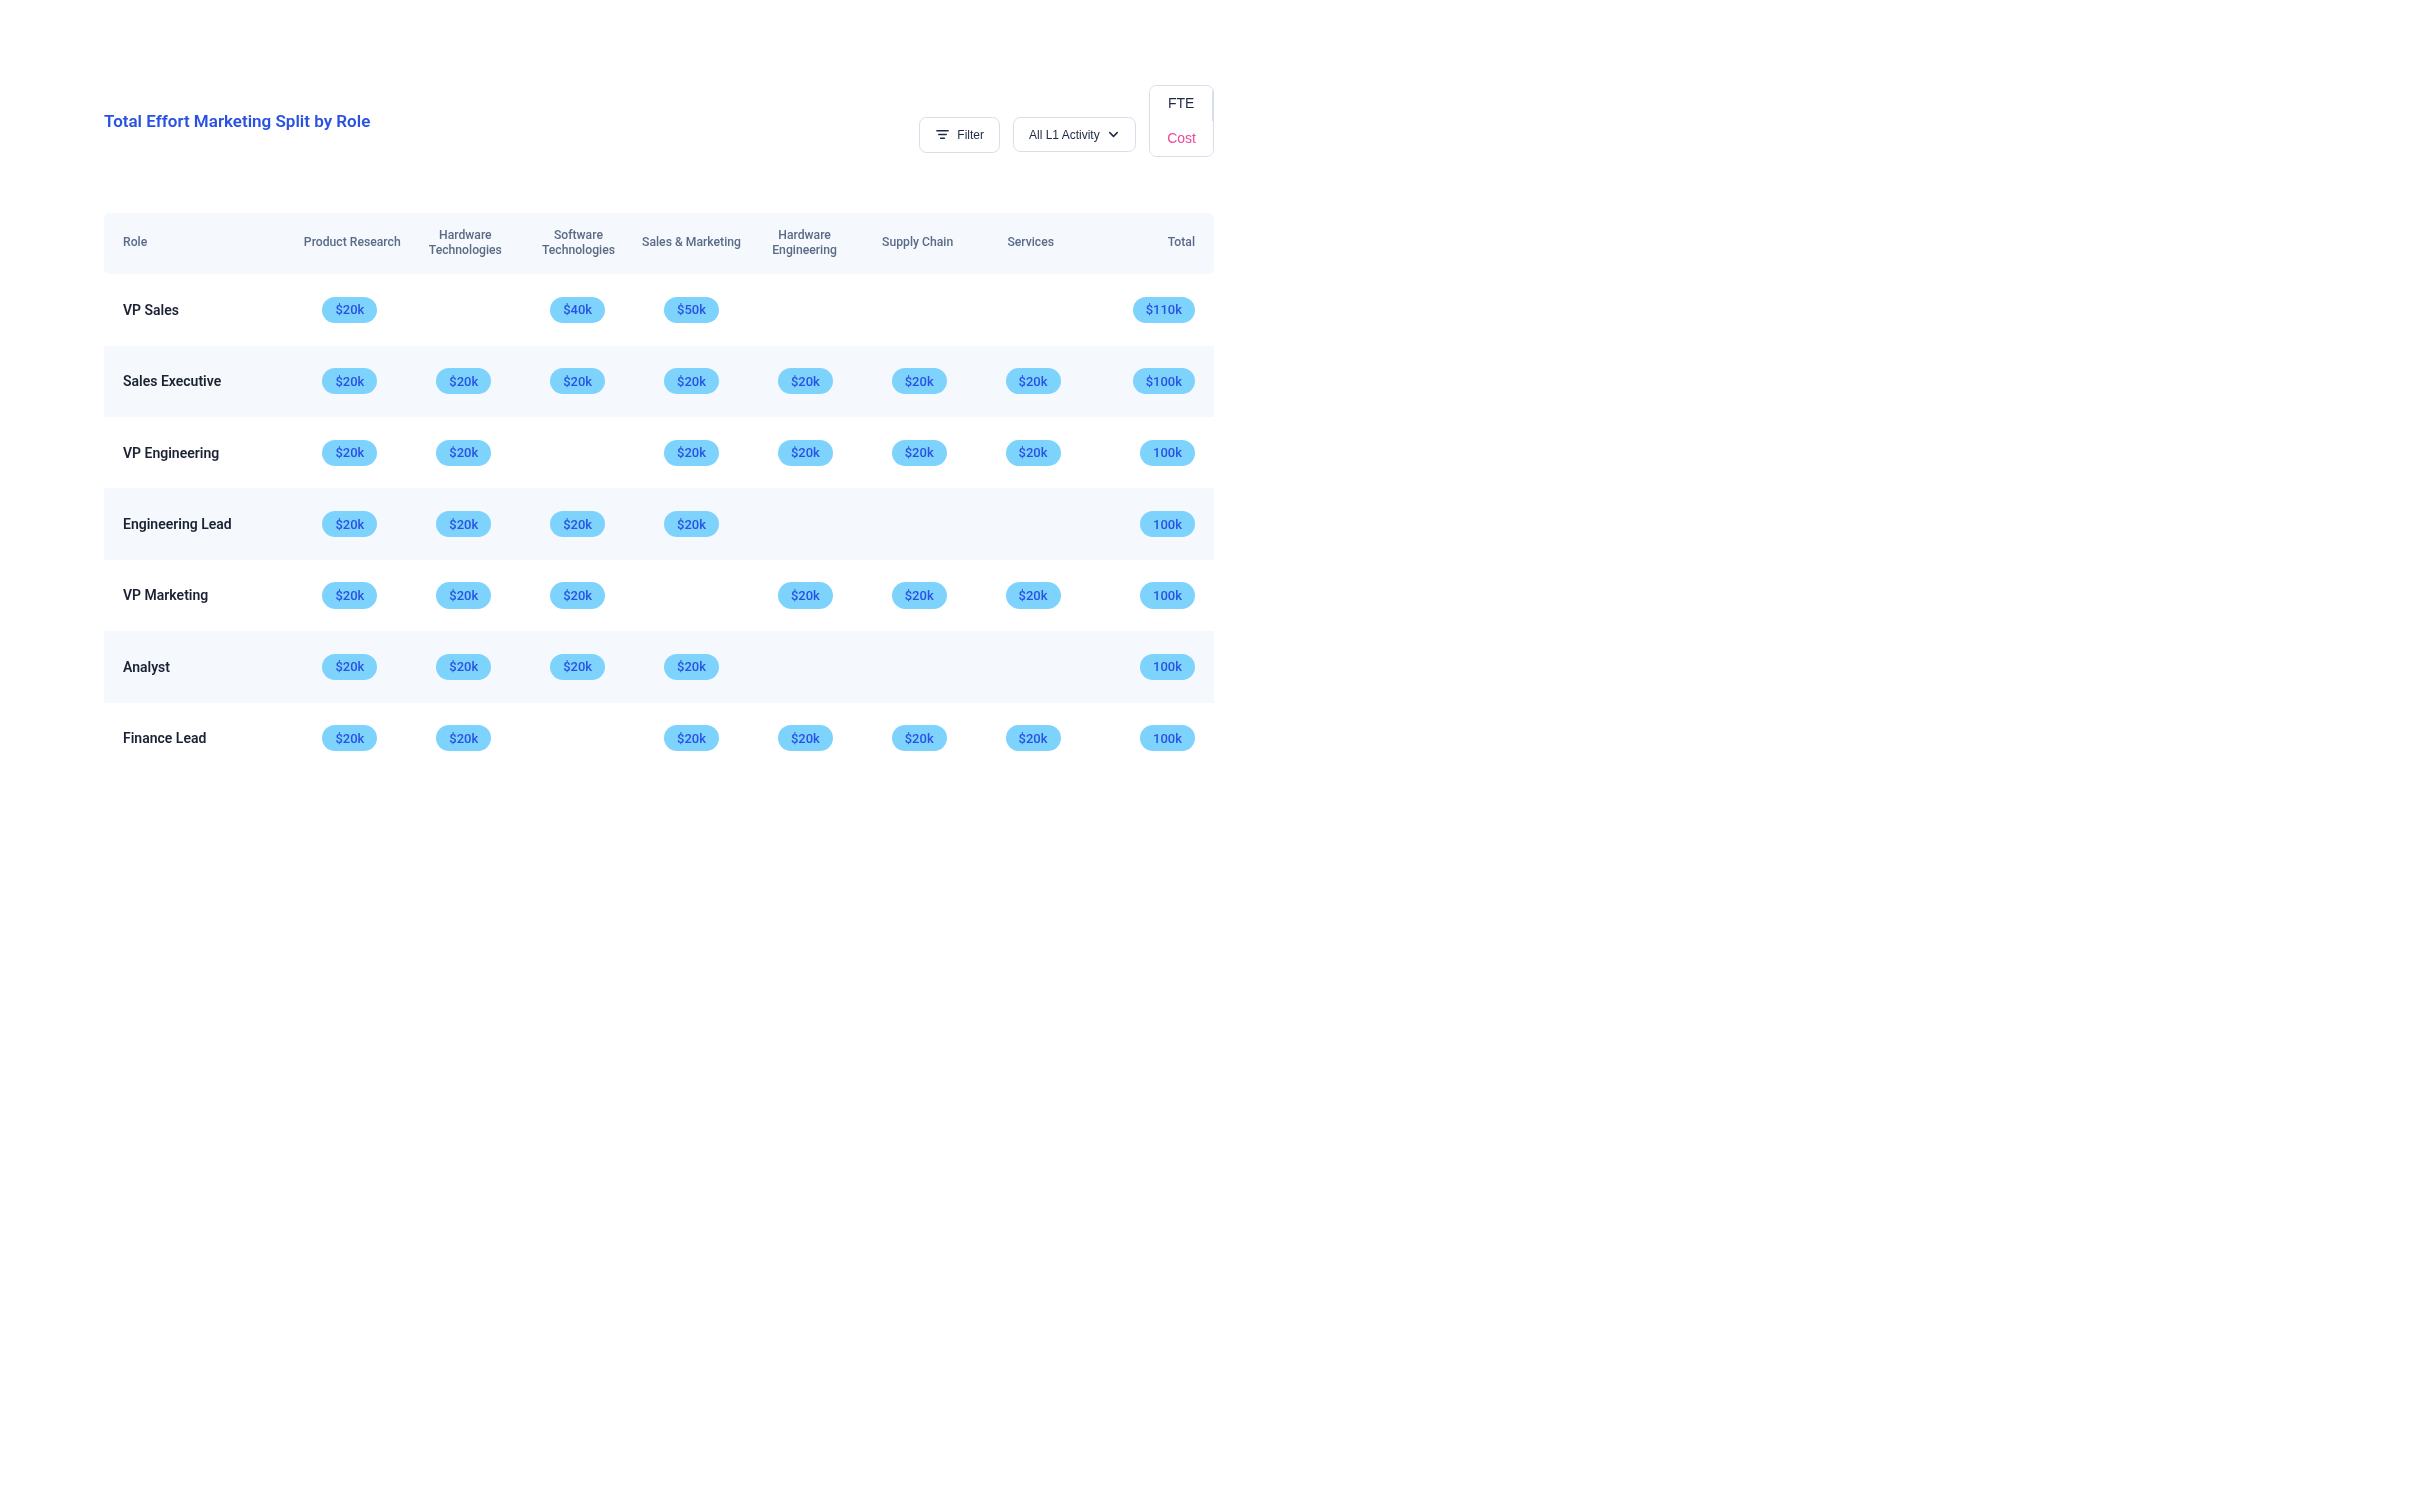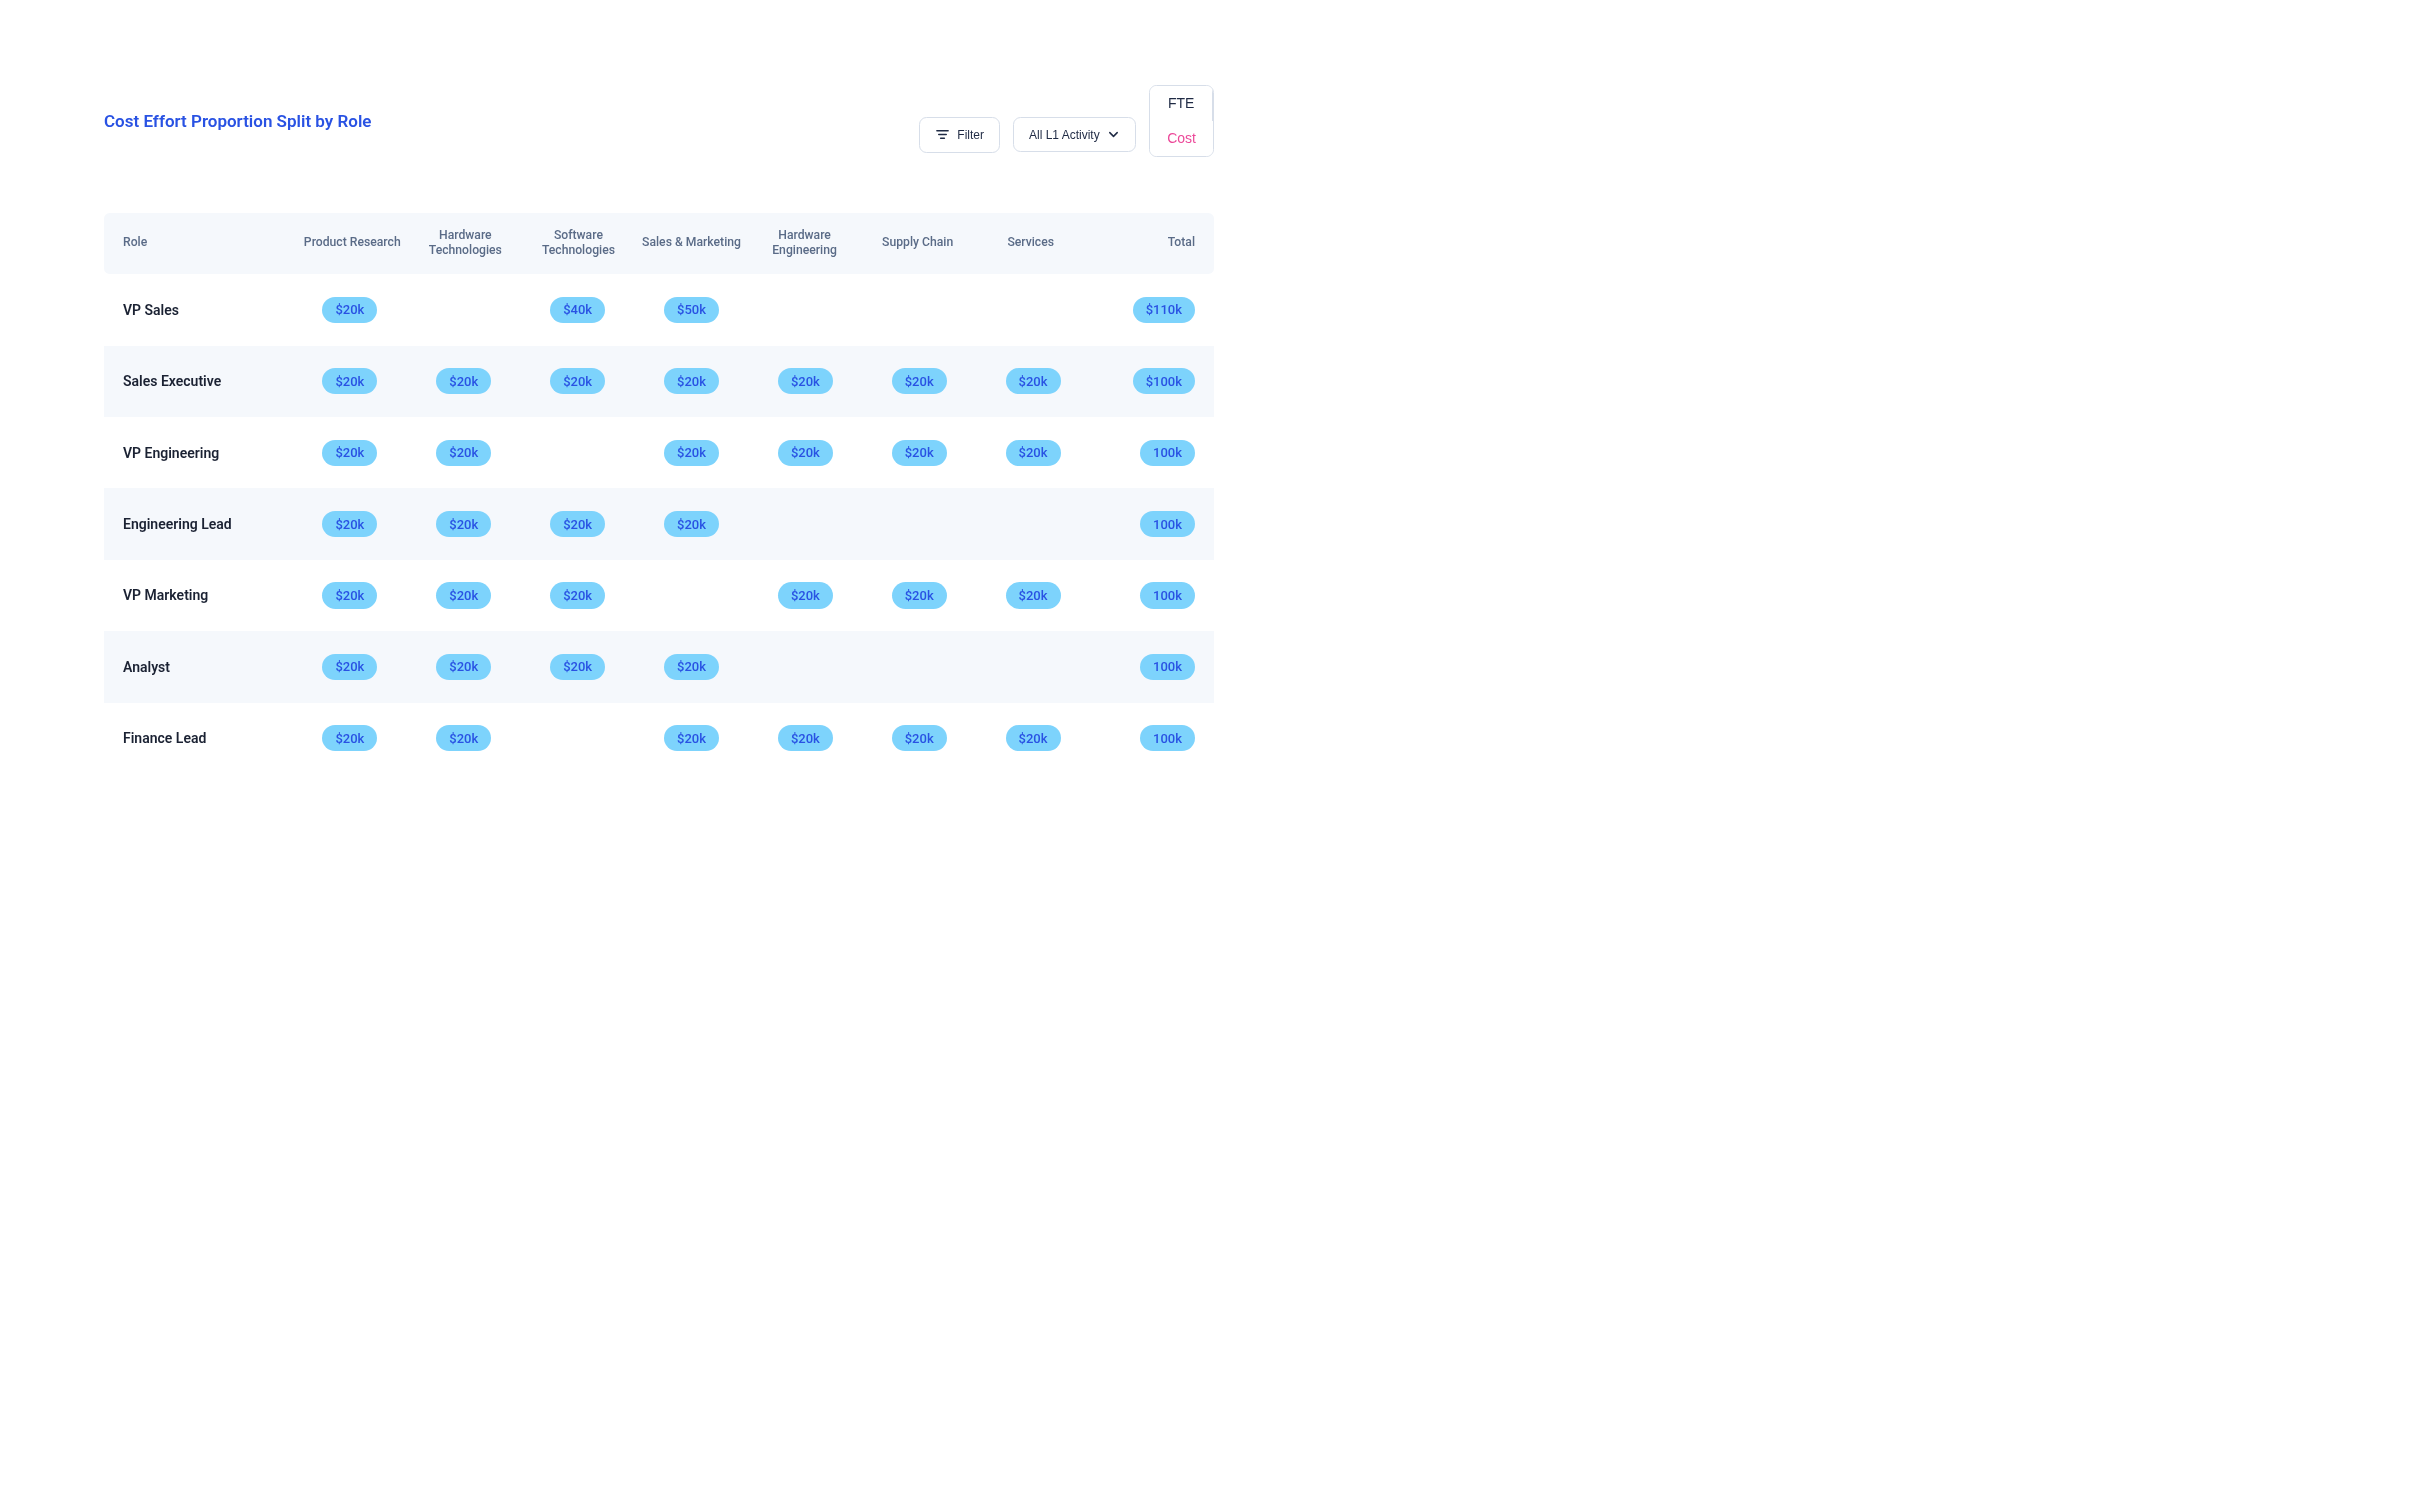--- a/index.html
+++ b/index.html
@@ -115,21 +115,21 @@
       color: #2952e3;
       border-radius: 941px;
       font-size: 13px;
       font-weight: 500;
     }
   </style>
 </head>
 <body>
 
 <div class="header">
-  <h1 class="title">Cost Effort Proportion Split by Role</h1>
+  <h1 class="title">Total Effort Marketing Split by Role</h1>
   <div class="controls">
     <button class="btn">
       <span class="filter-icon">
         <svg width="15" height="15" viewBox="0 0 16 16" fill="none">
           <path d="M2 4h12M4 8h8M6 12h4" stroke="#1f2a44" stroke-width="1.6" stroke-linecap="round"></path>
         </svg>
       </span>
       <span>Filter</span>
     </button>
     <button class="btn">

